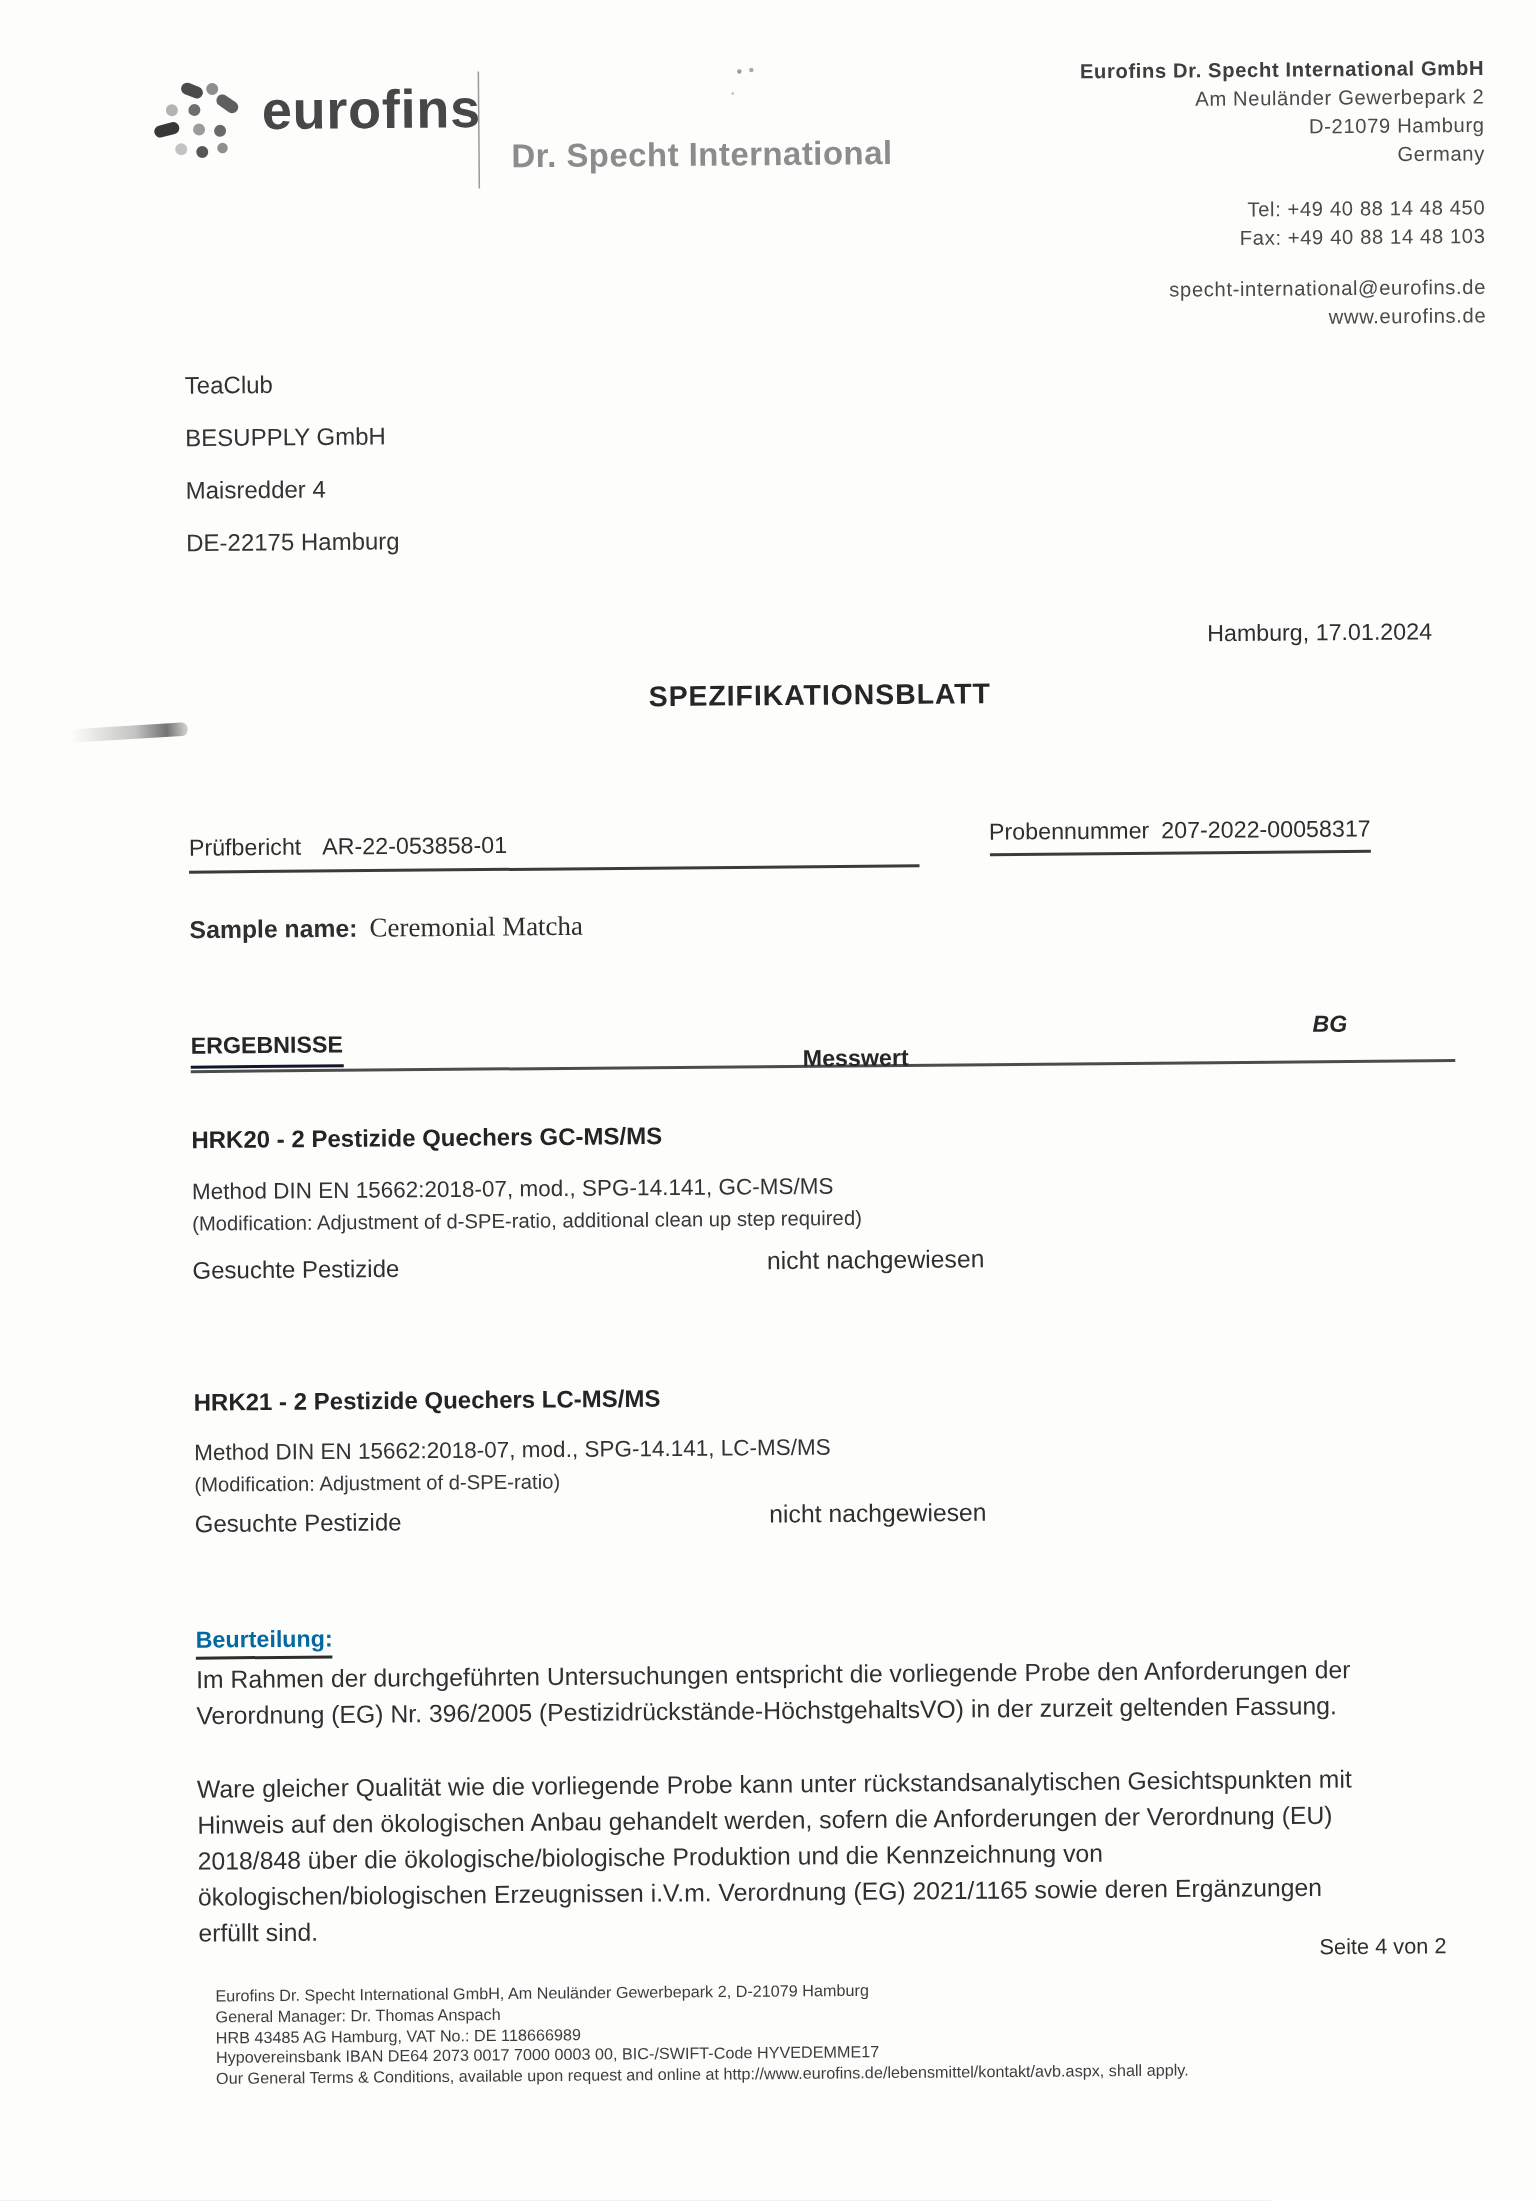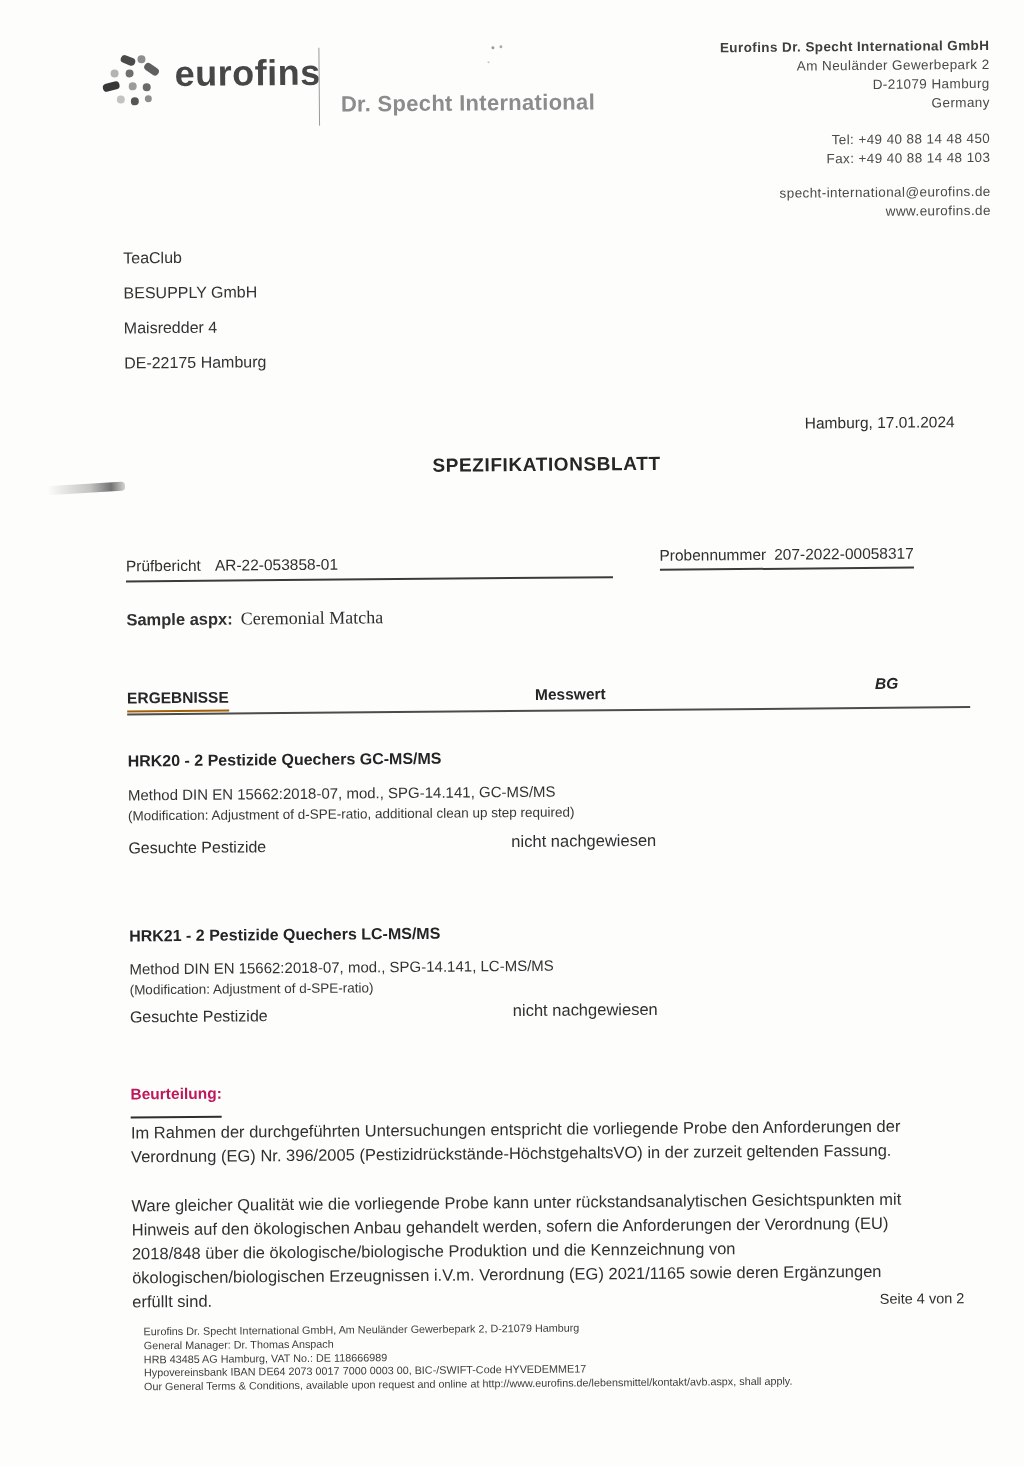--- a/index.html
+++ b/index.html
@@ -63,35 +63,35 @@
 
   .sample-row{position:absolute;left:122px;top:610px;font-family:"Liberation Serif",serif;}
   .sample-label{font-weight:bold;font-size:16.5px;font-family:"Liberation Sans",sans-serif;}
   .sample-value{font-size:18px;margin-left:8px;}
 
   
   .res-head{
     position:absolute;left:122px;top:686px;width:843px;height:28px;
     border-bottom:2px solid #4c4c4c;font-weight:bold;font-size:15.5px;color:#262626;
   }
-  .res-head .c1{position:absolute;left:0;top:4px;border-bottom:2px solid #a16207;padding-bottom:3px;}
-  .res-head .c2{position:absolute;left:408px;top:4px;}
+  .res-head .c1{position:absolute;left:0;top:4px;border-bottom:2px solid #0f172a;padding-bottom:3px;}
+  .res-head .c2{position:absolute;left:408px;top:16px;}
   .res-head .c3{position:absolute;left:748px;top:-4px;font-style:italic;}
 
   .sec-title{position:absolute;left:122px;font-size:16px;font-weight:bold;color:#242424;}
   .sec-method{position:absolute;left:122px;font-size:15px;color:#333;}
   .sec-mod{position:absolute;left:122px;font-size:13.5px;color:#383838;}
   .sec-row{position:absolute;left:122px;width:843px;font-size:16px;color:#2f2f2f;}
   .sec-row .val{position:absolute;left:383px;top:-4px;font-size:16.5px;}
 
   
   .assessment{position:absolute;left:122px;top:1086px;width:848px;}
   .assess-head{
-    font-size:15.5px;font-weight:bold;color:#be185d;
-    border-bottom:2px solid #2e2e2e;display:inline-block;padding-bottom:13px;
+    font-size:15.5px;font-weight:bold;color:#0369a1;
+    border-bottom:2px solid #2e2e2e;display:inline-block;padding-bottom:1px;
   }
   .assess-para{font-size:16.5px;line-height:24px;color:#303030;white-space:pre-line;margin-top:2px;}
   .assess-para.p2{margin-top:25px;}
 
   
   .pageno{position:absolute;right:70px;top:1298px;font-size:14.5px;color:#2e2e2e;}
   .footer{position:absolute;left:133px;top:1326px;font-size:10.8px;line-height:13.8px;color:#3d3d3d;}
 
   
   .smudge{
@@ -152,21 +152,21 @@
     <div class="ref-row">
       <div class="ref-left">
         <span>Prüfbericht</span><span class="num">AR-22-053858-01</span>
       </div>
       <div class="ref-right">
         <span>Probennummer</span><span class="num">207-2022-00058317</span>
       </div>
     </div>
 
     <div class="sample-row">
-      <span class="sample-label">Sample aspx:</span><span class="sample-value">Ceremonial Matcha</span>
+      <span class="sample-label">Sample name:</span><span class="sample-value">Ceremonial Matcha</span>
     </div>
 
     <div class="res-head">
       <span class="c1">ERGEBNISSE</span>
       <span class="c2">Messwert</span>
       <span class="c3">BG</span>
     </div>
 
     <div class="sec-title" style="top:753px;">HRK20 - 2 Pestizide Quechers GC-MS/MS</div>
     <div class="sec-method" style="top:787px;">Method DIN EN 15662:2018-07, mod., SPG-14.141, GC-MS/MS</div>

